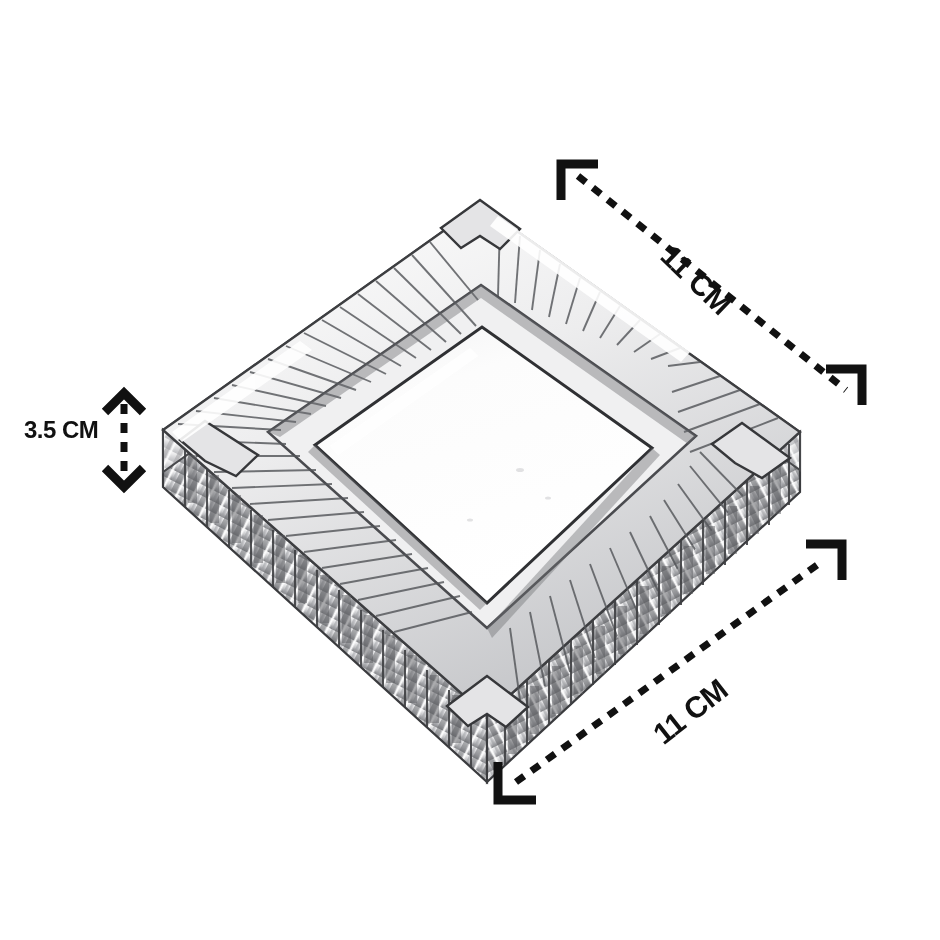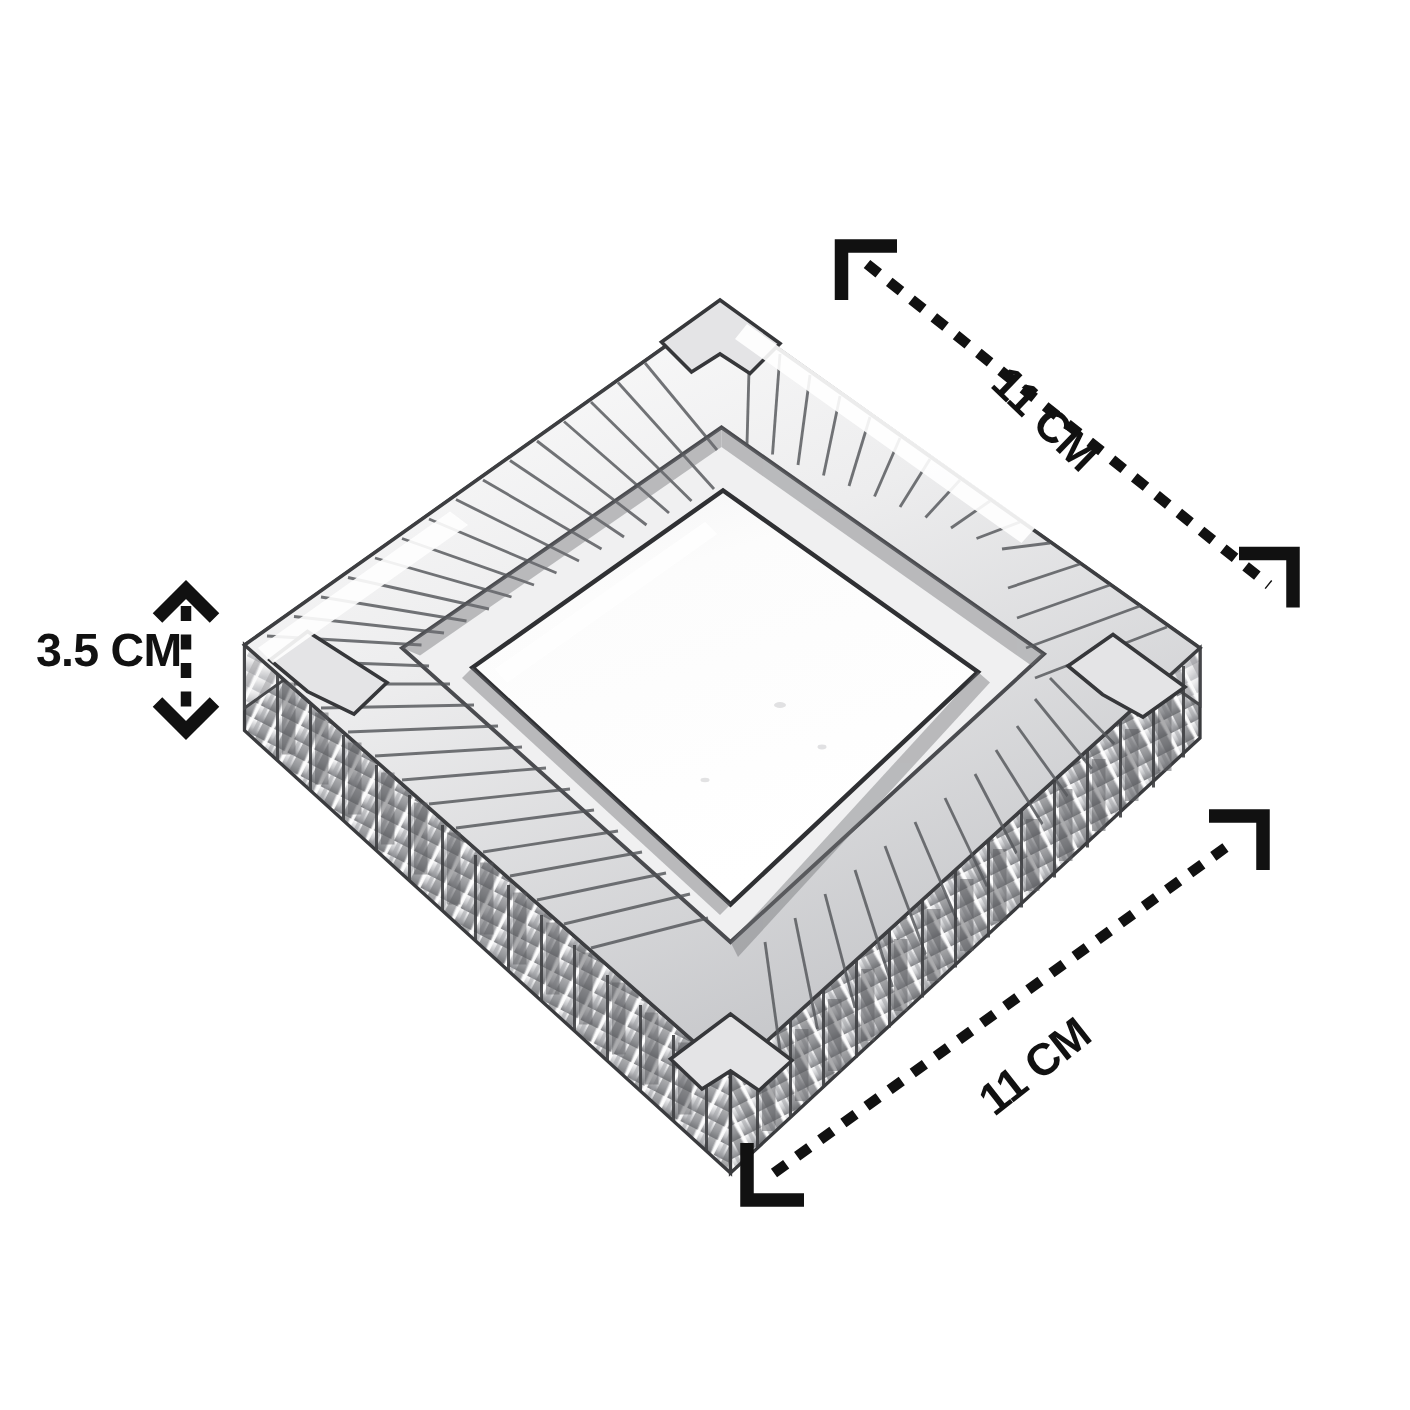--- a/index.html
+++ b/index.html
@@ -32,21 +32,21 @@
     font-family: "Liberation Sans", sans-serif;
     font-weight: bold;
     color: #111111;
     white-space: nowrap;
     letter-spacing: -0.5px;
     line-height: 1;
   }
   #label-height {
     left: 24px;
     top: 418px;
-    font-size: 31px;
+    font-size: 24px;
   }
   #label-width-top {
     left: 676px;
     top: 240px;
     font-size: 30px;
     transform: rotate(44deg);
     transform-origin: left top;
   }
   #label-depth-bottom {
     left: 648px;

